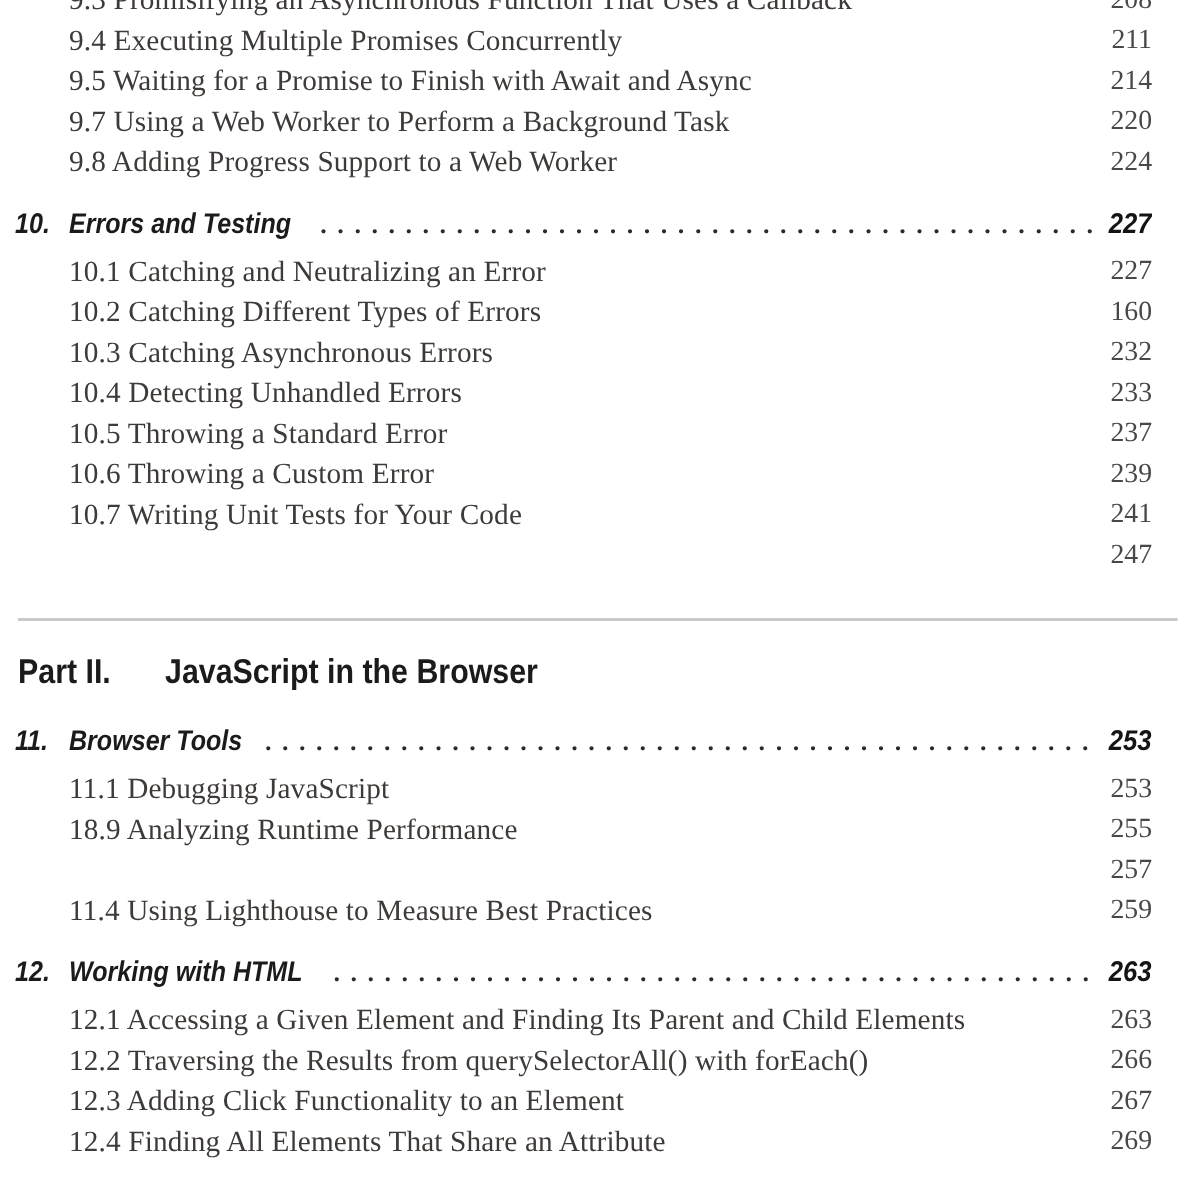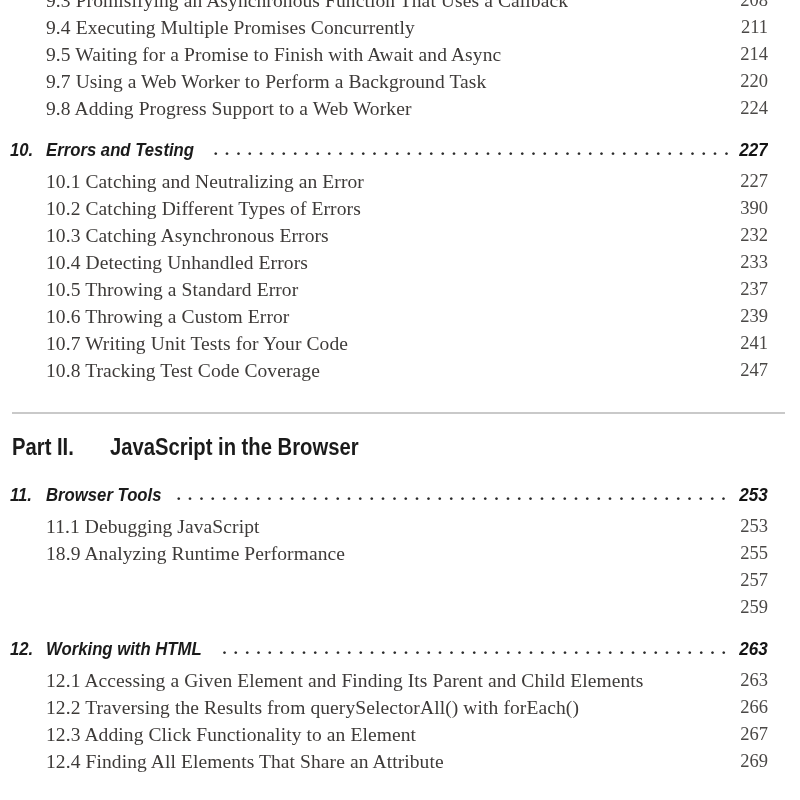--- a/index.html
+++ b/index.html
@@ -182,21 +182,21 @@
           <span class="cpage">227</span>
         </span>
       </div>
       <div style="height: 5px;"></div>
       <div class="entry">
         <span class="etext">10.1 Catching and Neutralizing an Error</span>
         <span class="epage">227</span>
       </div>
       <div class="entry">
         <span class="etext">10.2 Catching Different Types of Errors</span>
-        <span class="epage">390</span>
+        <span class="epage">160</span>
       </div>
       <div class="entry">
         <span class="etext">10.3 Catching Asynchronous Errors</span>
         <span class="epage">232</span>
       </div>
       <div class="entry">
         <span class="etext">10.4 Detecting Unhandled Errors</span>
         <span class="epage">233</span>
       </div>
       <div class="entry">
@@ -205,21 +205,20 @@
       </div>
       <div class="entry">
         <span class="etext">10.6 Throwing a Custom Error</span>
         <span class="epage">239</span>
       </div>
       <div class="entry">
         <span class="etext">10.7 Writing Unit Tests for Your Code</span>
         <span class="epage">241</span>
       </div>
       <div class="entry">
-        <span class="etext">10.8 Tracking Test Code Coverage</span>
         <span class="epage">247</span>
       </div>
       <div class="gap"></div>
       <div class="part-block">
         <div class="part-rule"></div>
         <div class="part-head">
           <span class="plabel">Part II.</span>
           <span class="ptitle">JavaScript in the Browser</span>
         </div>
       </div>
@@ -237,20 +236,21 @@
         <span class="epage">253</span>
       </div>
       <div class="entry">
         <span class="etext">18.9 Analyzing Runtime Performance</span>
         <span class="epage">255</span>
       </div>
       <div class="entry">
         <span class="epage">257</span>
       </div>
       <div class="entry">
+        <span class="etext">11.4 Using Lighthouse to Measure Best Practices</span>
         <span class="epage">259</span>
       </div>
       <div class="gap"></div>
       <div class="chapter">
         <span class="cnum">12.</span>
         <span class="ctitlewrap">
           <span class="ctitle">Working with HTML</span>
           <span class="leader">.........................................................................................</span>
           <span class="cpage">263</span>
         </span>

